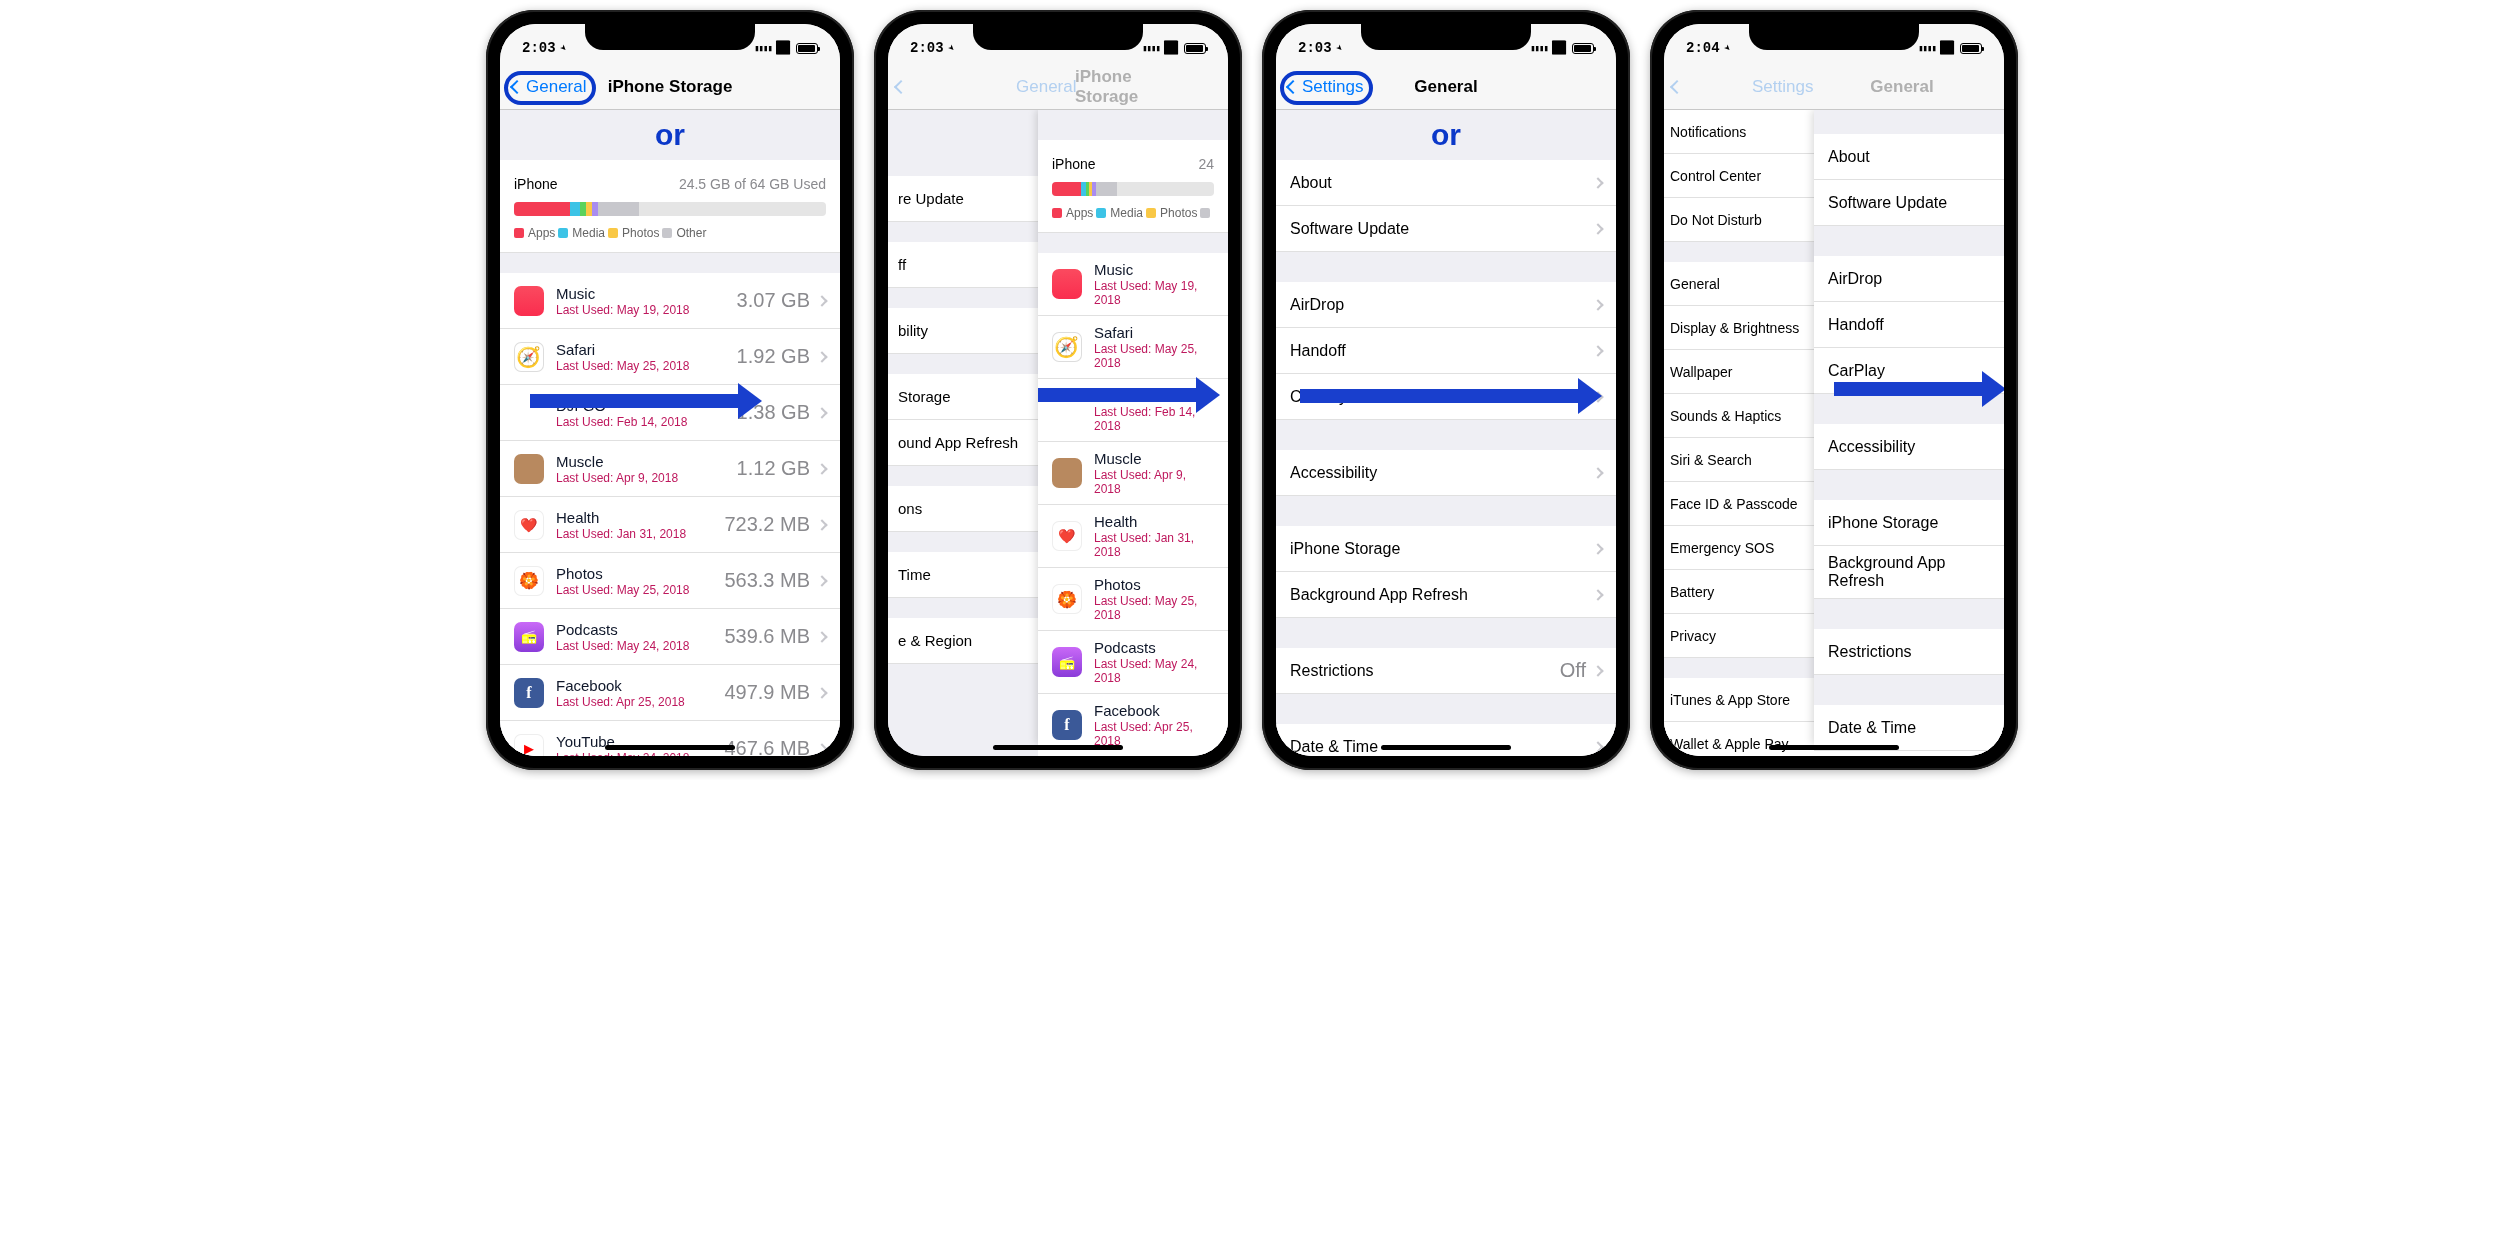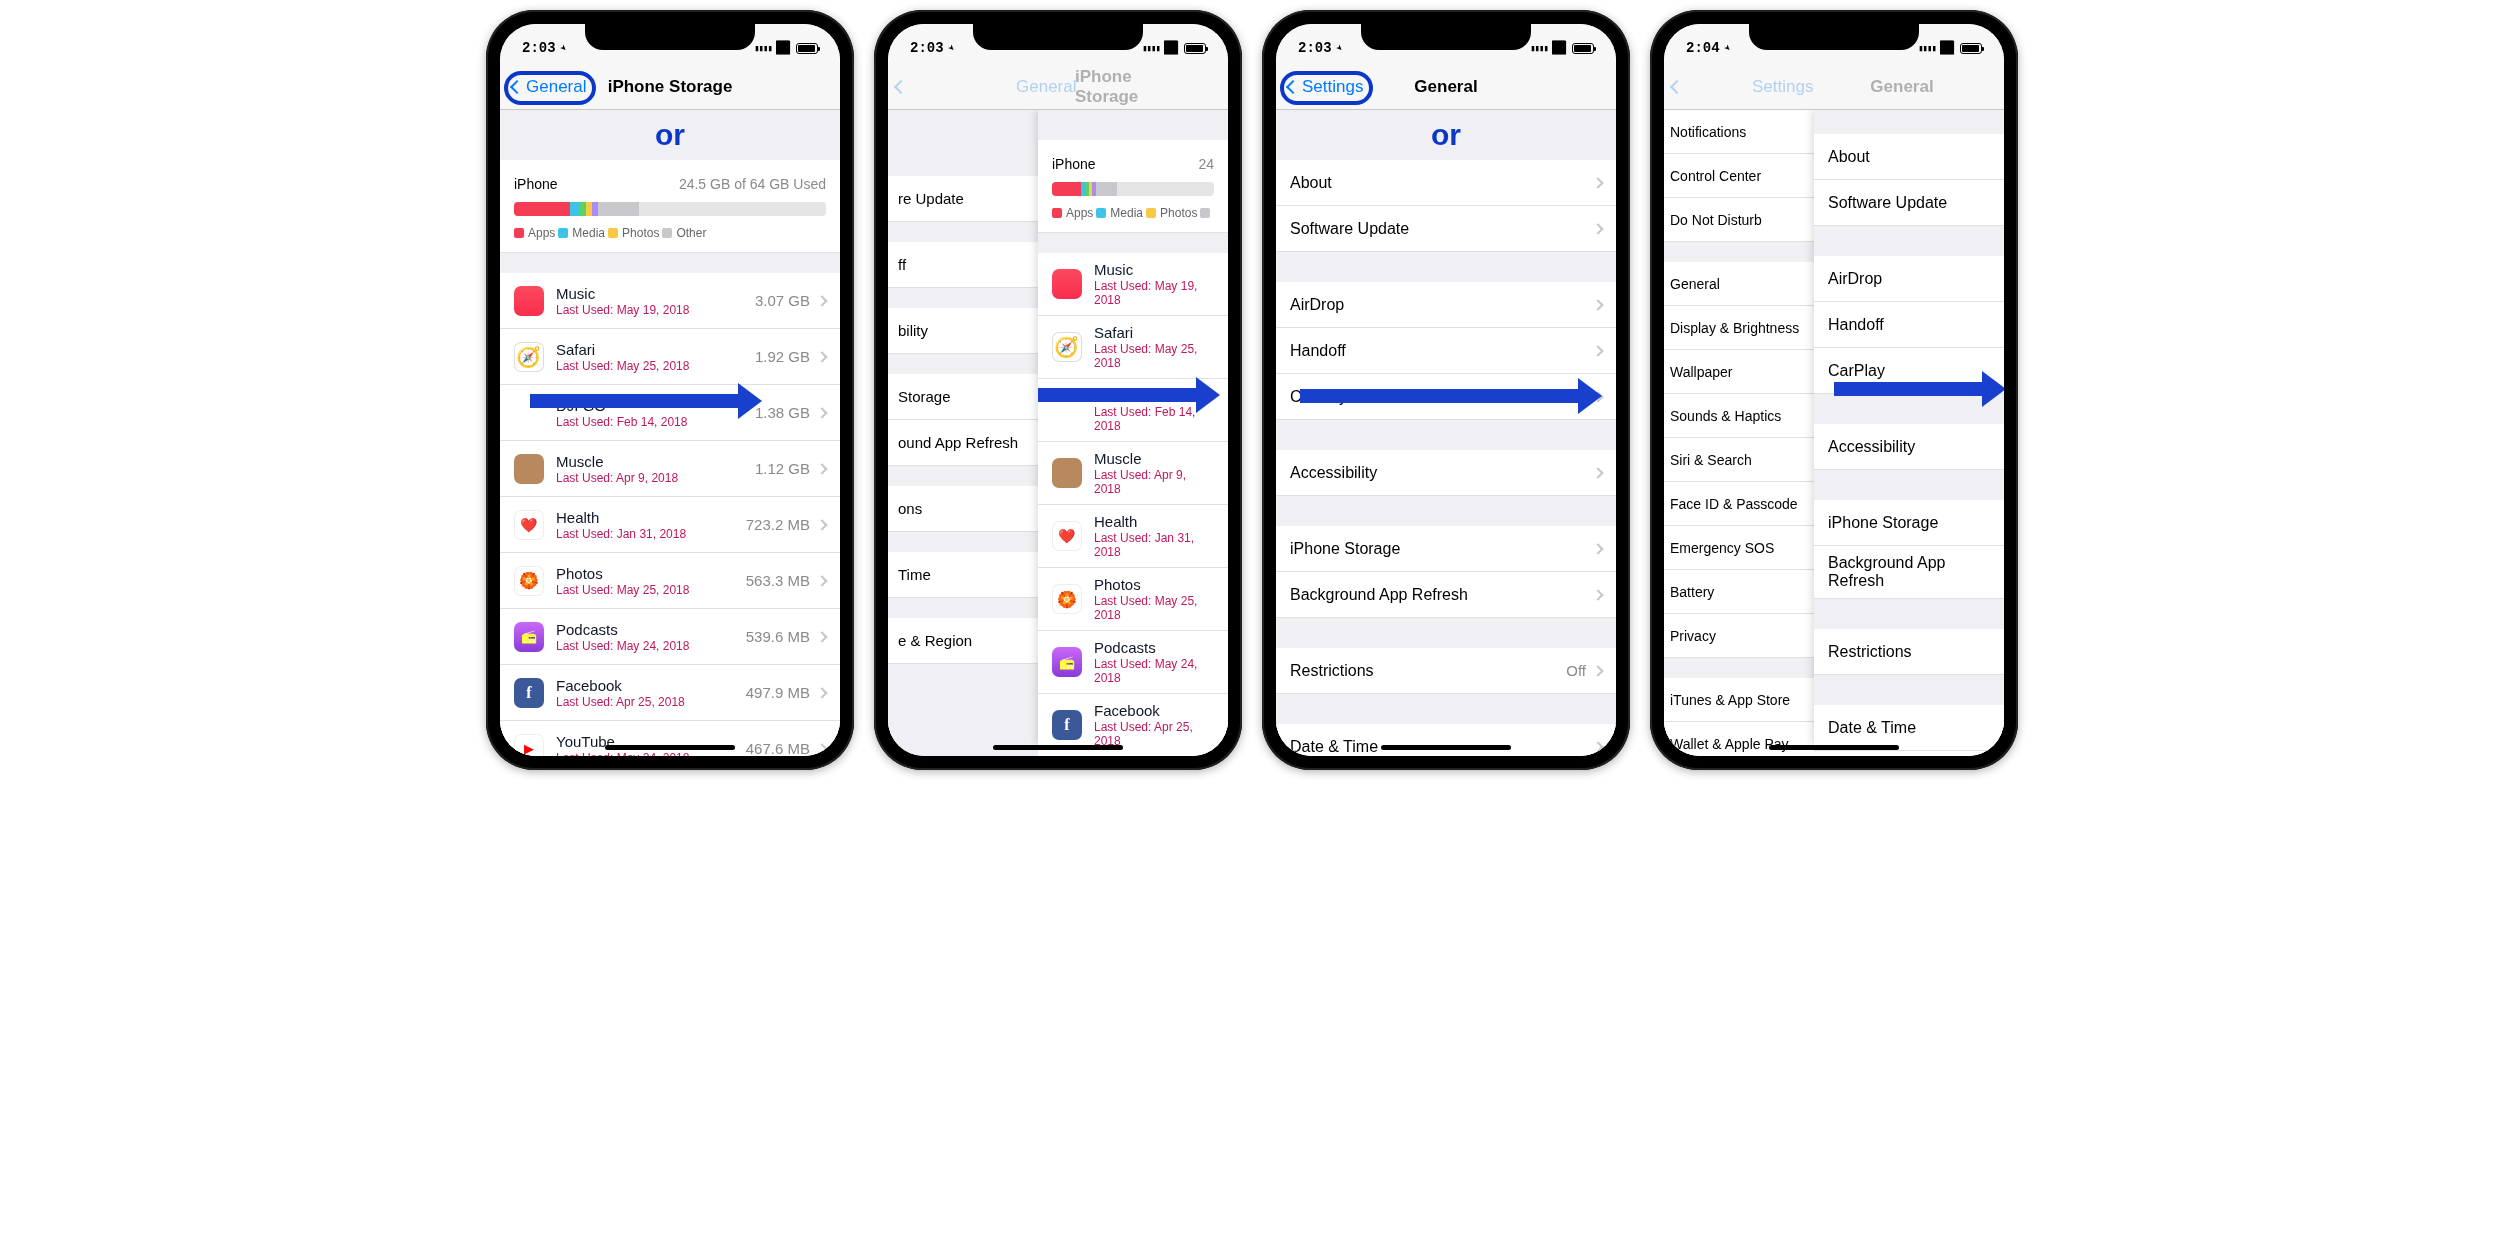--- a/index.html
+++ b/index.html
@@ -134,21 +134,21 @@
     min-height: 46px;
     display: flex;
     align-items: center;
     padding: 8px 14px;
     border-bottom: 1px solid #e0e0e0;
     font-size: 16px;
     position: relative;
   }
   .cell.app { min-height: 56px; }
   .cell .label { flex: 1; color: #000; }
-  .cell .detail { color: #8a8a8e; font-size: 15px; margin-right: 8px; }
+  .cell .detail { color: #8a8a8e; font-size: 20px; margin-right: 8px; }
   .chevron-right {
     display: inline-block;
     width: 8px; height: 8px;
     border-right: 2px solid #c7c7cc;
     border-top: 2px solid #c7c7cc;
     transform: rotate(45deg);
   }
   .app-icon {
     width: 30px; height: 30px;
     border-radius: 7px;

